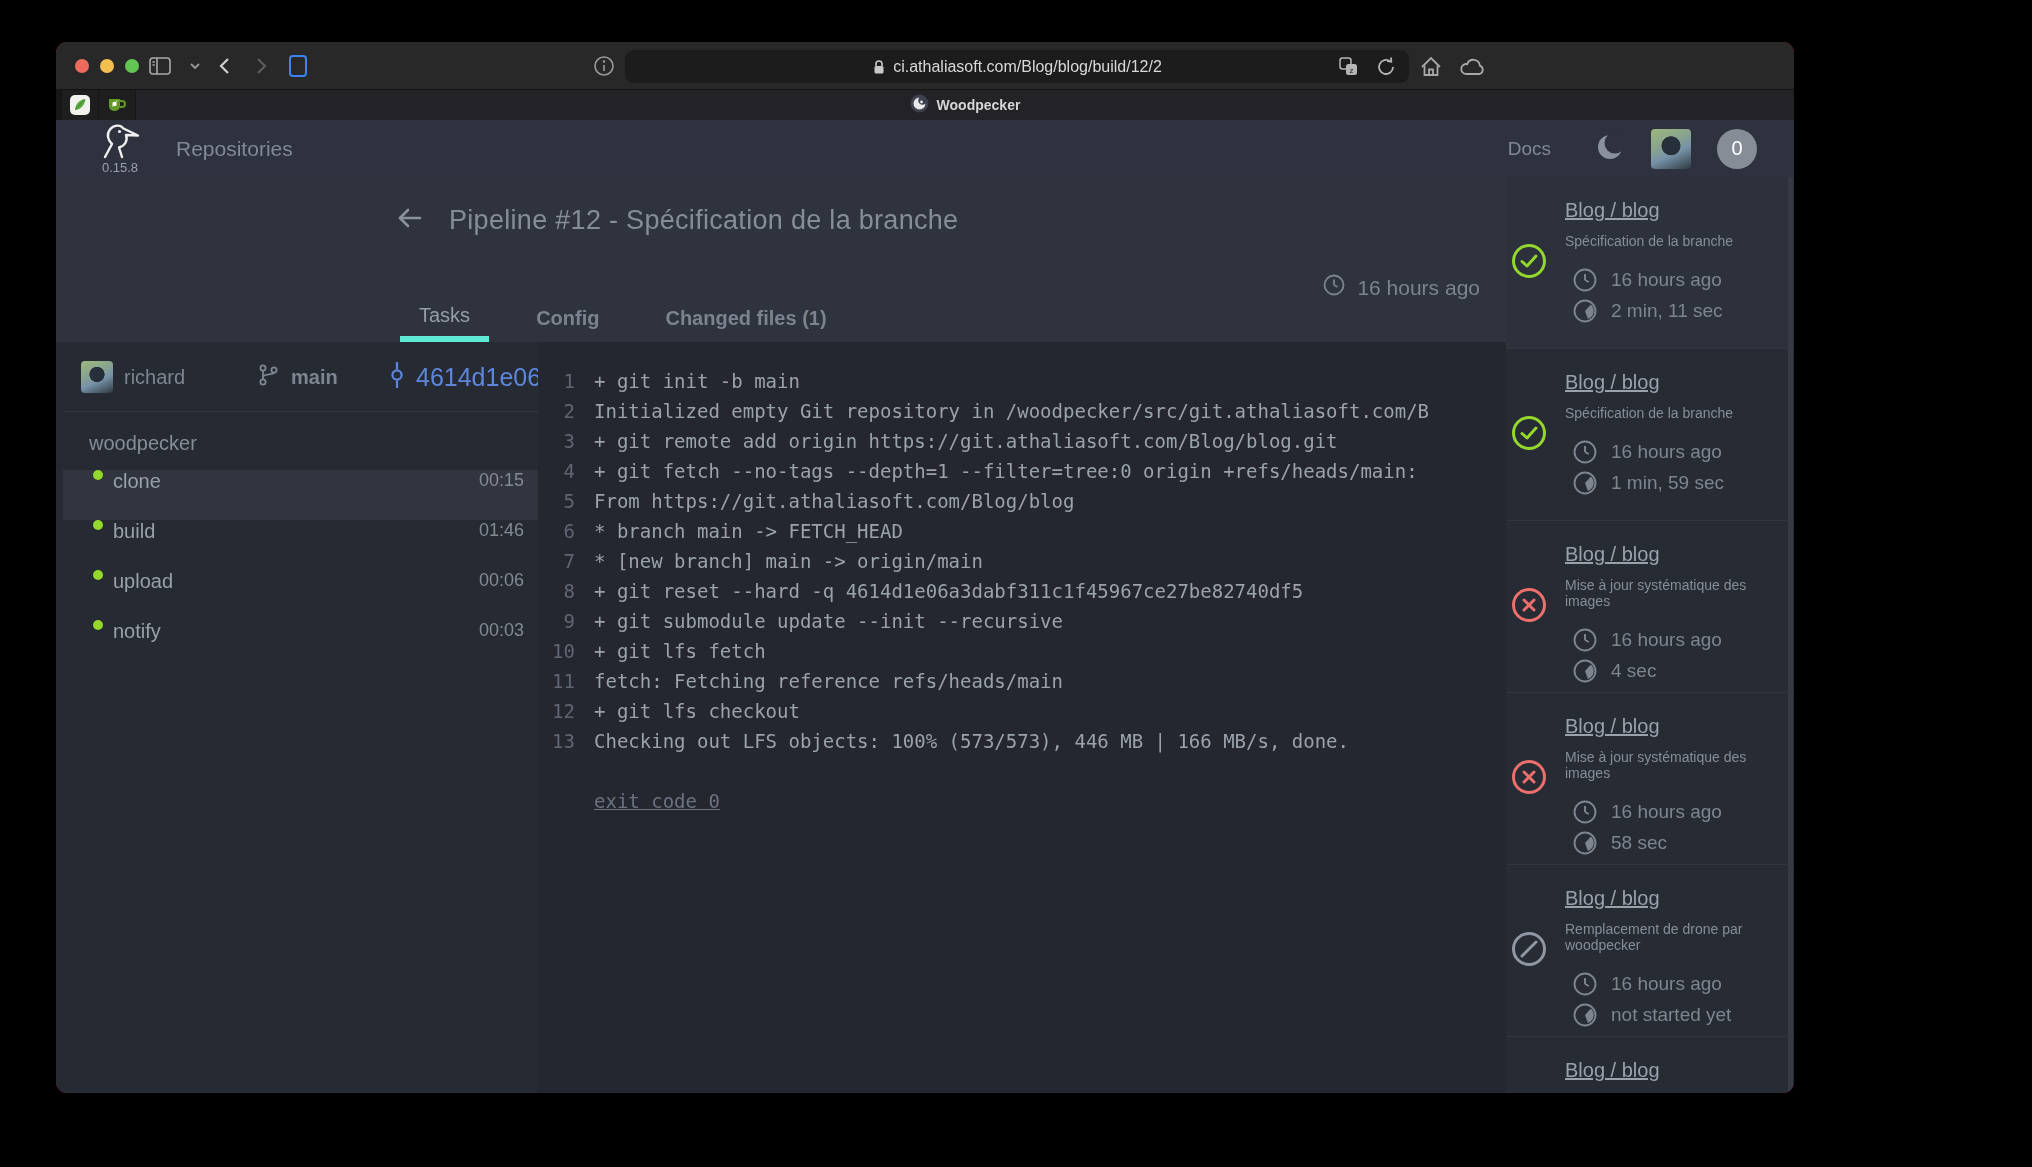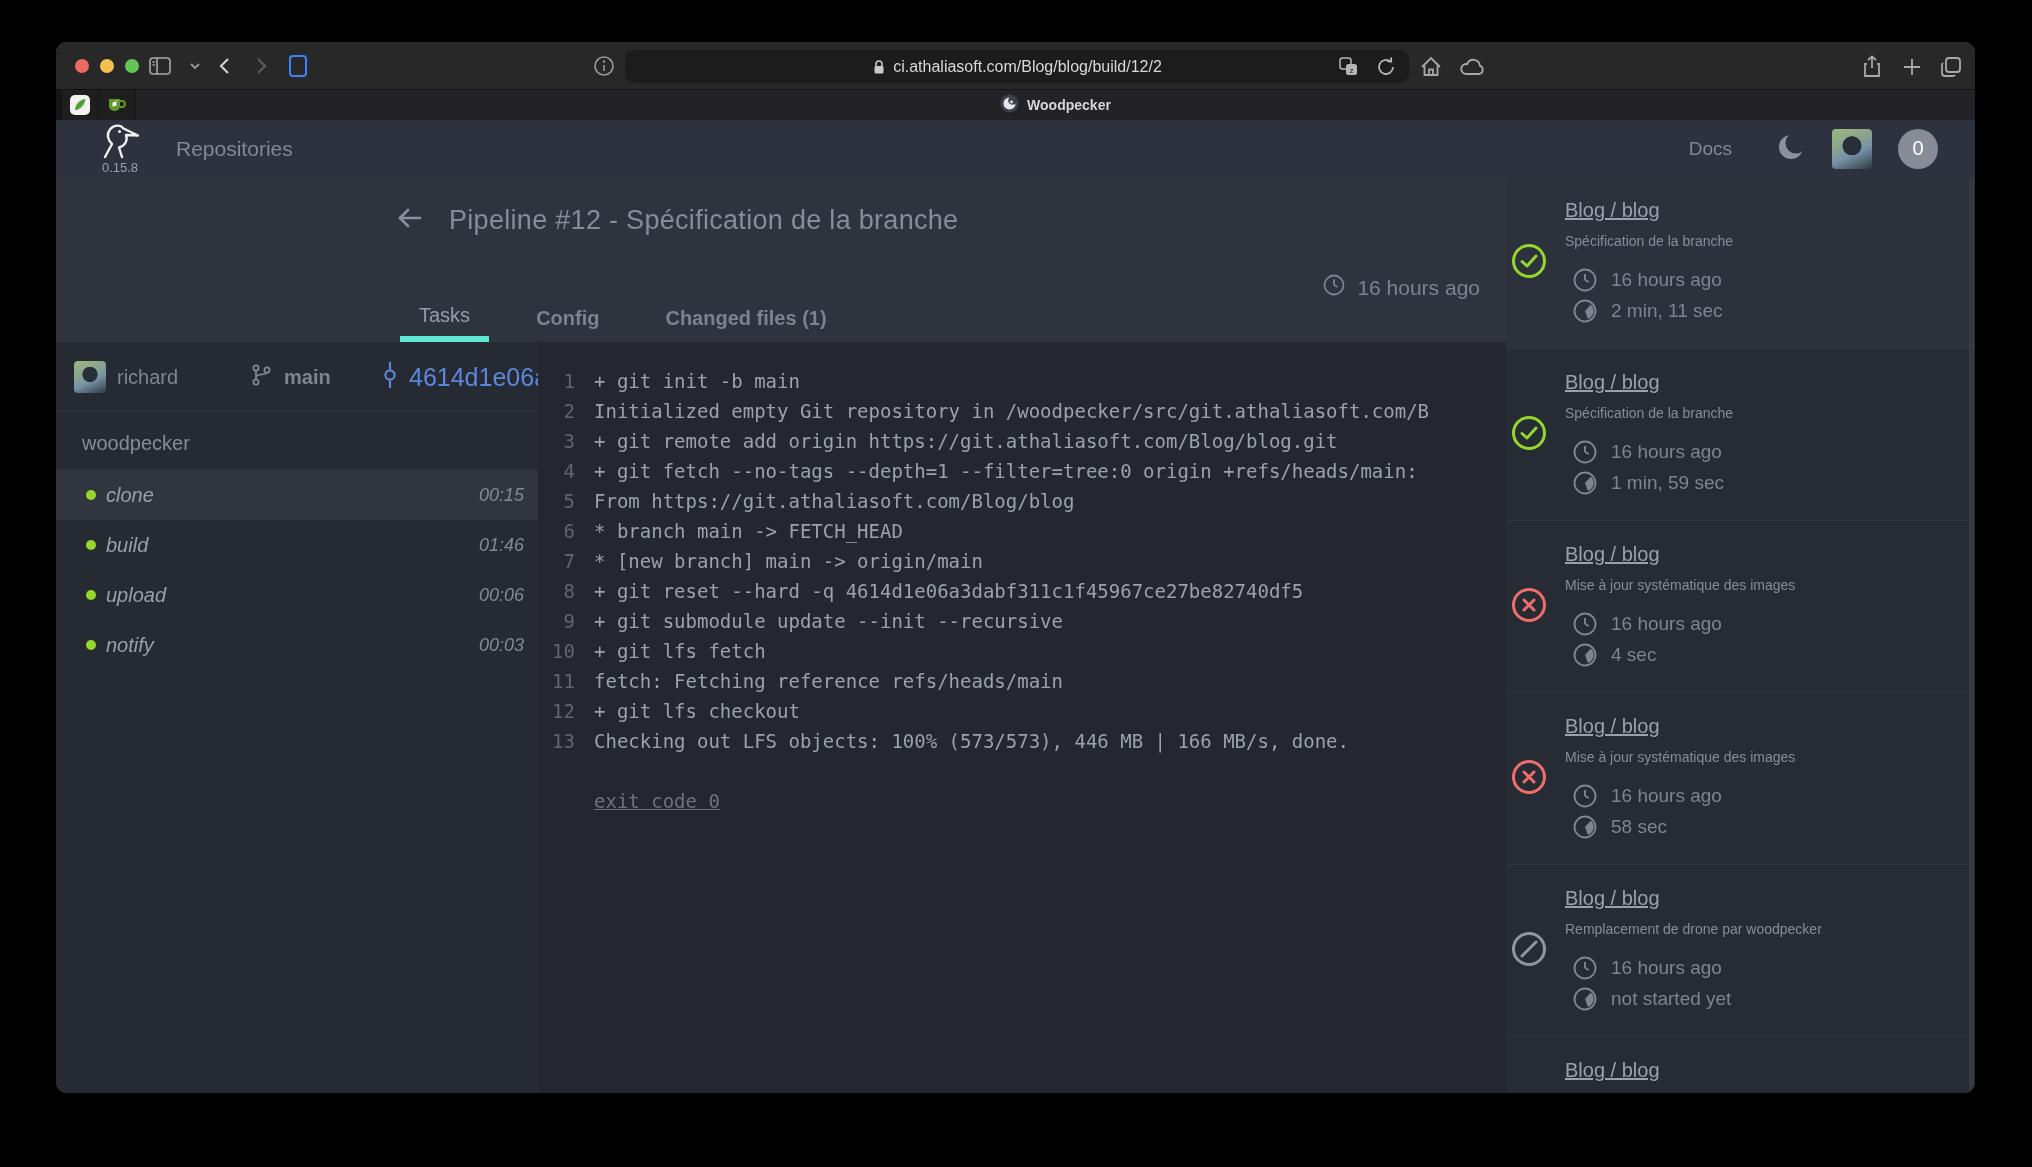--- a/index.html
+++ b/index.html
@@ -1,19 +1,19 @@
 <!DOCTYPE html>
 <html><head>
 <meta charset="utf-8">
 <style>
   * { margin:0; padding:0; box-sizing:border-box; }
   html,body { width:2032px; height:1167px; background:#000; font-family:"Liberation Sans", sans-serif; }
   body { position:relative; overflow:hidden; }
 
-  .window { position:absolute; left:56px; top:42px; width:1919px; height:1051px;
+  .window { position:absolute; left:56px; top:42px; width:1738px; height:1051px;
             border-radius:11px; background:#b91c1c; overflow:hidden; }
 
   
   .chrome { position:relative; height:48px; background:#282828; border-bottom:1px solid #141414; }
   .chrome svg { display:block; }
   .traffic { position:absolute; left:19px; top:17px; display:flex; gap:11px; }
   .light { width:14px; height:14px; border-radius:50%; }
   .l-red{background:#ed6a5e;} .l-yellow{background:#f5bf4f;} .l-green{background:#62c554;}
   .c-ic { position:absolute; top:12px; }
   .url-field { position:absolute; left:569px; top:8px; width:784px; height:33px; border-radius:9px;
@@ -49,28 +49,28 @@
   .ptitle { position:absolute; left:337px; top:26px; display:flex; align-items:center; gap:24px; }
   .ptitle-text { color:#868d99; font-size:27px; letter-spacing:.3px; }
   .tabs { position:absolute; left:344px; bottom:0; display:flex; height:48px; }
   .tab { padding:0 19px; display:flex; align-items:center; font-size:20px; color:#7c8390; }
   .tab + .tab { margin-left:28px;font-weight:bold; }
   .tab.active { color:#959daa; border-bottom:6px solid #5eead4; }
   .ptime { position:absolute; right:26px; top:96px; display:flex; align-items:center; gap:11px;
            color:#7c8390; font-size:21px; }
 
   
-  .steps { position:absolute; left:0; top:165px; width:482px; bottom:0; background:#262a33; }
+  .steps { position:absolute; left:0; top:165px; width:482px; bottom:0; background:#262a33;padding-left:7px; }
   .build-info { height:70px; border-bottom:1px solid #333744; position:relative; }
   .bi-item { position:absolute; top:0; height:70px; display:flex; align-items:center; gap:11px; }
   .bi-author{left:18px;} .bi-branch{left:193px;font-weight:bold;} .bi-commit{left:326px;}
   .bi-text { color:#7e8591; font-size:20px; }
   .commit-text { color:#5d87dd; font-size:25px; }
   .group-label { margin-top:20px; padding-left:26px; height:38px; color:#868d98; font-size:20px; }
-  .step-row { height:50px; display:flex; align-items:center; padding:0 14px 0 30px;font-style:italic; }
+  .step-row { height:50px; display:flex; padding:0 14px 0 30px; }
   .step-row.selected { background:#31353f; }
   .step-dot { width:10px; height:10px; border-radius:50%; background:#94d82d; margin-right:10px; }
   .step-label { color:#9aa0aa; font-size:20px; }
   .step-time { margin-left:auto; color:#848a95; font-size:18px; }
 
   
   .console { position:absolute; left:482px; top:165px; width:968px; bottom:0; background:#24272f;
              padding-top:24px; overflow:hidden; font-family:"DejaVu Sans Mono", monospace; }
   .cline { display:flex; height:30px; line-height:30px; font-size:19px; }
   .cnum { width:30px; margin-left:7px; text-align:right; color:#5f6673; flex:none; }

